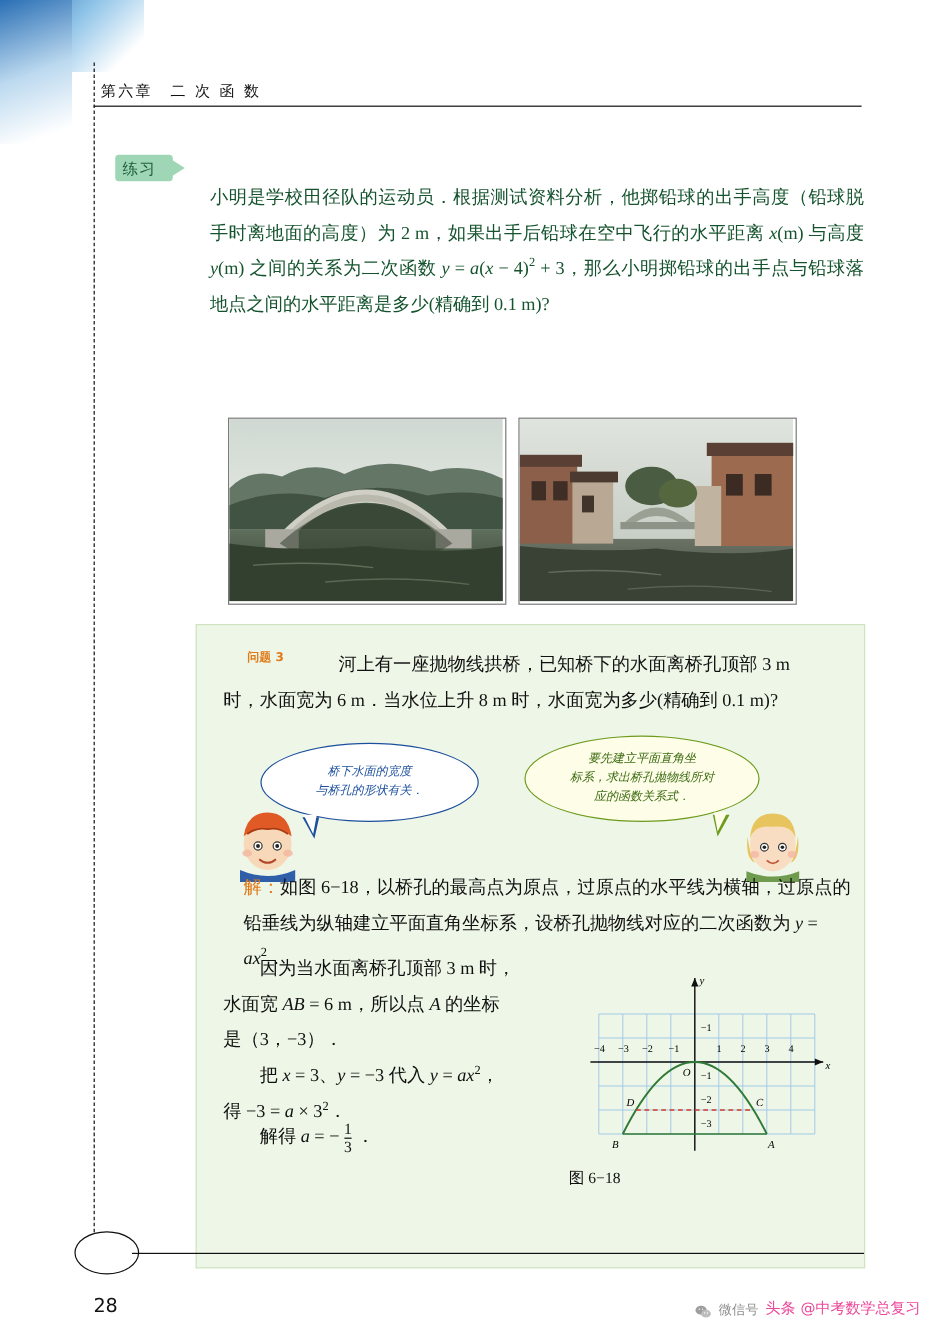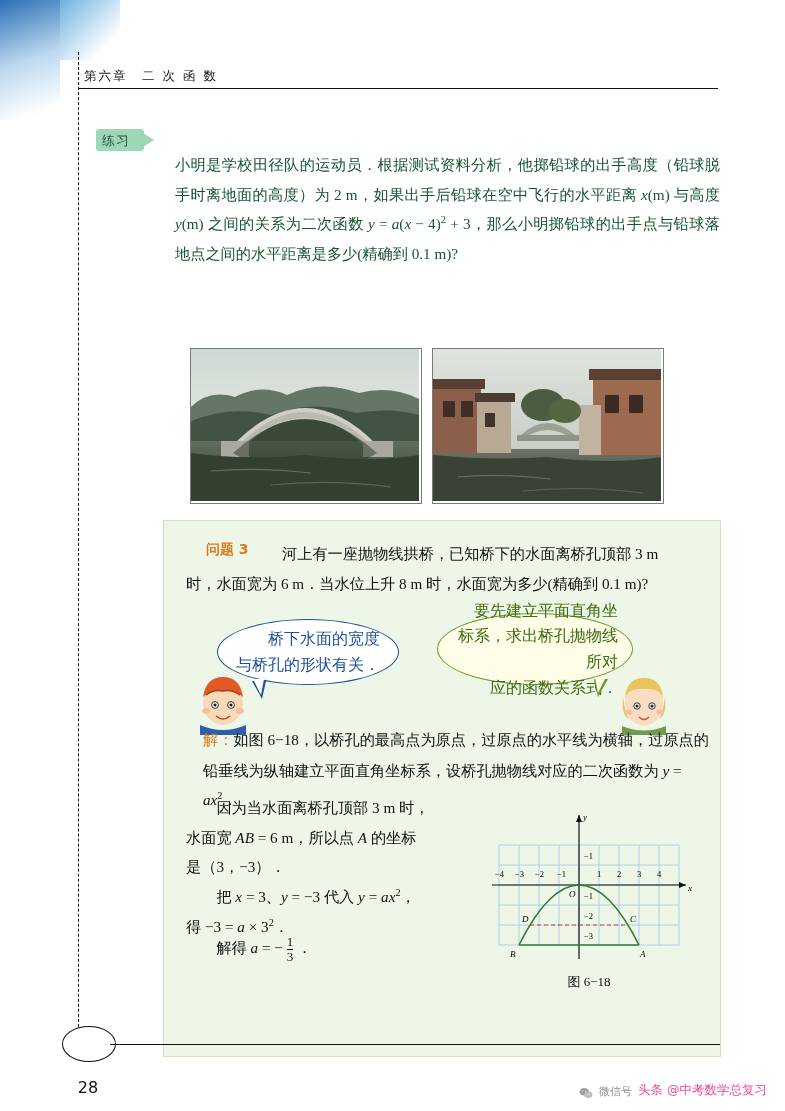--- a/index.html
+++ b/index.html
@@ -71,36 +71,37 @@
   }
   .photo1{left:190px;top:348px;width:230px;height:154px;}
   .photo2{left:432px;top:348px;width:230px;height:154px;}
 
   
   .green-box{
     position:absolute;left:163px;top:520px;width:556px;height:535px;
     background:#eef7e7;border:1px solid #cfe3c1;
   }
   .q-badge{
-    position:absolute;left:42px;top:20px;font-size:14px;color:#e07b1b;
+    position:absolute;left:42px;top:20px;font-size:10px;color:#e07b1b;
     font-family:"DejaVu Sans","Liberation Sans",sans-serif;font-weight:bold;
   }
   .q-text{
     position:absolute;left:118px;top:18px;width:418px;font-size:15.2px;line-height:1.95;color:#111;
   }
   .q-text2{
     position:absolute;left:22px;top:48px;width:516px;font-size:15.2px;line-height:1.95;color:#111;
   }
 
   
   .bubble{
     position:absolute;border:1.5px solid #1c4f9c;border-radius:50%/50%;
-    background:#ffffff;color:#1c4f9c;font-size:16px;line-height:1.6;
-    display:flex;align-items:center;justify-content:center;text-align:right;
+    background:#ffffff;color:#1c4f9c;font-size:10px;line-height:1.6;
+    display:flex;align-items:center;justify-content:center;text-align:center;
     font-family:"DejaVu Sans","Liberation Sans",sans-serif;
+    font-style:italic;
   }
   .bubble1{left:53px;top:98px;width:182px;height:66px;padding:0 14px;box-sizing:border-box;}
   .bubble2{left:273px;top:92px;width:196px;height:72px;padding:0 14px;box-sizing:border-box;
            border-color:#6d9b1e;color:#3c6b10;background:#fdfde8;}
   .bubble-tail{position:absolute;width:0;height:0;}
   .tail1{left:88px;top:160px;border-left:10px solid transparent;border-right:4px solid transparent;border-top:18px solid #1c4f9c;}
   .tail1b{left:89px;top:158px;border-left:8px solid transparent;border-right:3px solid transparent;border-top:16px solid #ffffff;}
   .tail2{left:430px;top:158px;border-left:4px solid transparent;border-right:10px solid transparent;border-top:18px solid #6d9b1e;}
   .tail2b{left:431px;top:156px;border-left:3px solid transparent;border-right:8px solid transparent;border-top:16px solid #fdfde8;}
 
@@ -115,21 +116,21 @@
   .sol-label{color:#e07b1b;font-family:"DejaVu Sans","Liberation Sans",sans-serif;}
   .sol2{
     position:absolute;left:22px;top:272px;width:300px;font-size:15.2px;line-height:1.95;color:#111;
   }
 
   
   .fig{
     position:absolute;left:310px;top:286px;width:230px;height:170px;
   }
   .fig-cap{
-    position:absolute;left:310px;top:452px;width:230px;text-align:center;
+    position:absolute;left:310px;top:452px;width:230px;text-align:left;
     font-size:13px;color:#111;
   }
 
   
   .pagenum-oval{
     position:absolute;left:62px;top:1026px;width:52px;height:34px;
     border:1.5px solid #111;border-radius:50%;background:#fff;
   }
   .pagenum{
     position:absolute;left:62px;top:1034px;width:52px;text-align:center;

